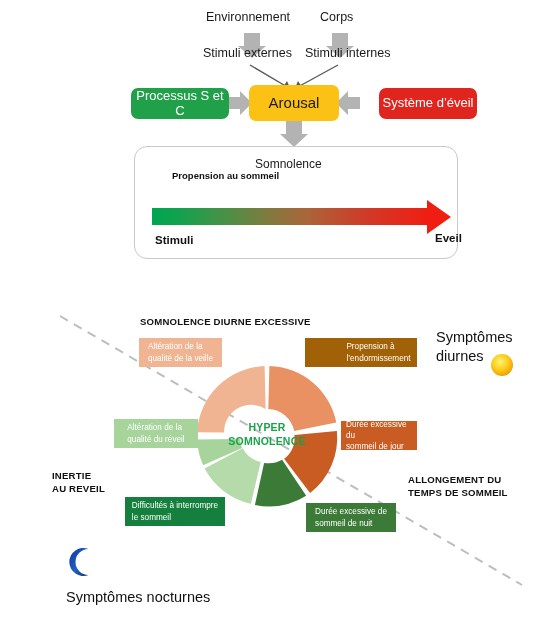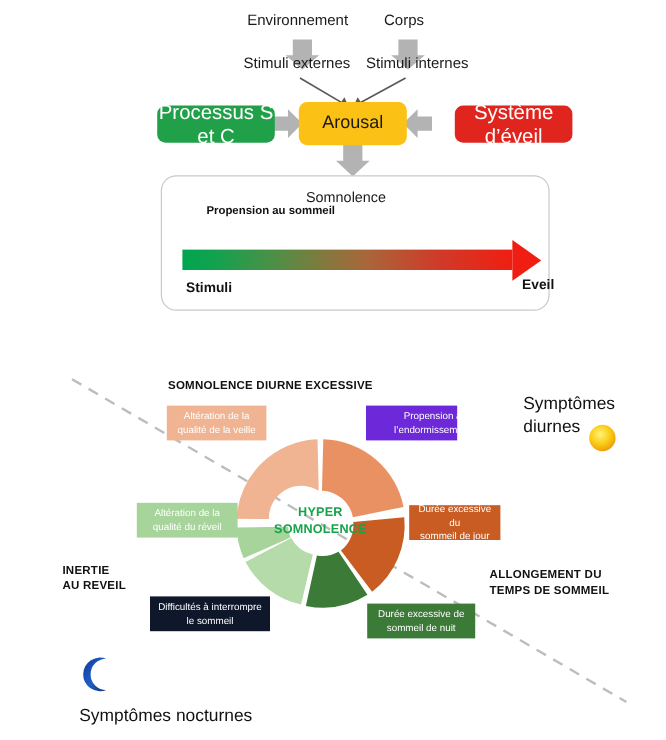--- a/index.html
+++ b/index.html
@@ -20,21 +20,21 @@
     font-size:12.5px;
     color:#1a1a1a;
     white-space:nowrap;
     letter-spacing:0px;
   }
   .node{
     position:absolute;
     border-radius:7px;
     display:flex;align-items:center;justify-content:center;
     color:#ffffff;
-    font-size:17px;
+    font-size:13px;
     text-align:center;
     line-height:1.15;
   }
   .node.green{background:#21a04a;}
   .node.red{background:#e0241e;margin-left:20px;}
   .node.amber{background:#fcc115;color:#1a1a1a;font-size:15px;}
 
   .panel{
     position:absolute;
     border:1px solid #c9c9c9;
@@ -75,21 +75,21 @@
     letter-spacing:.2px;
     text-align:left;
     white-space:pre-line;
     line-height:1.35;
   }
   .tag{
     position:absolute;
     color:#ffffff;
     font-size:8.2px;
     line-height:1.35;
-    text-align:center;
+    text-align:left;
     display:flex;align-items:center;justify-content:center;
     padding:3px 5px;
     box-sizing:border-box;
     white-space:pre-line;
   }
   .center-title{
     position:absolute;
     text-align:center;
     font-size:10.5px;
     font-weight:bold;
@@ -209,36 +209,36 @@
   <div class="heading" style="left:52px;top:470px;width:90px;text-align:left;">INERTIE
 AU REVEIL</div>
   <div class="heading" style="left:408px;top:474px;width:140px;">ALLONGEMENT DU
 TEMPS DE SOMMEIL</div>
 
   <div class="tag" style="left:139px;top:338px;width:83px;height:29px;background:#f0b492;">
     <span>Altération de la
 qualité de la veille</span>
   </div>
 
-  <div class="tag" style="left:305px;top:338px;width:76px;height:29px;background:#6d28d9;padding-left:40px;">
+  <div class="tag" style="left:305px;top:338px;width:112px;height:29px;background:#a16207;padding-left:40px;">
     <span>Propension à
 l’endormissement</span>
   </div>
 
   <div class="tag" style="left:341px;top:421px;width:76px;height:29px;background:#c85c22;">
     <span>Durée excessive du
 sommeil de jour</span>
   </div>
 
   <div class="tag" style="left:306px;top:503px;width:90px;height:29px;background:#3b7a37;">
     <span>Durée excessive de
 sommeil de nuit</span>
   </div>
 
-  <div class="tag" style="left:125px;top:497px;width:100px;height:29px;background:#0f172a;">
+  <div class="tag" style="left:125px;top:497px;width:100px;height:29px;background:#15803d;">
     <span>Difficultés à interrompre
 le sommeil</span>
   </div>
 
   <div class="tag" style="left:114px;top:419px;width:84px;height:29px;background:#a6d49b;">
     <span>Altération de la
 qualité du réveil</span>
   </div>
 
   <div class="legend" style="left:436px;top:328px;">Symptômes

